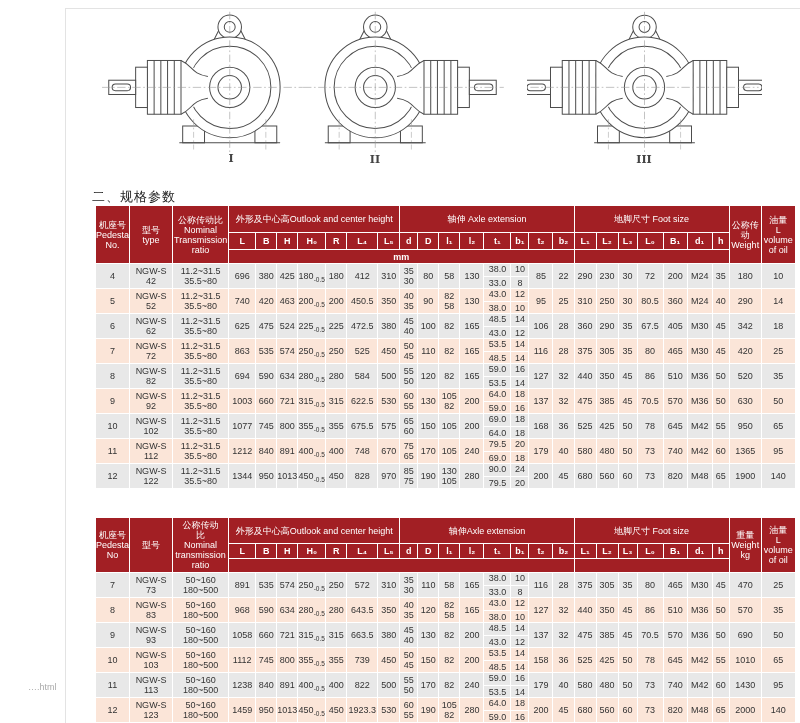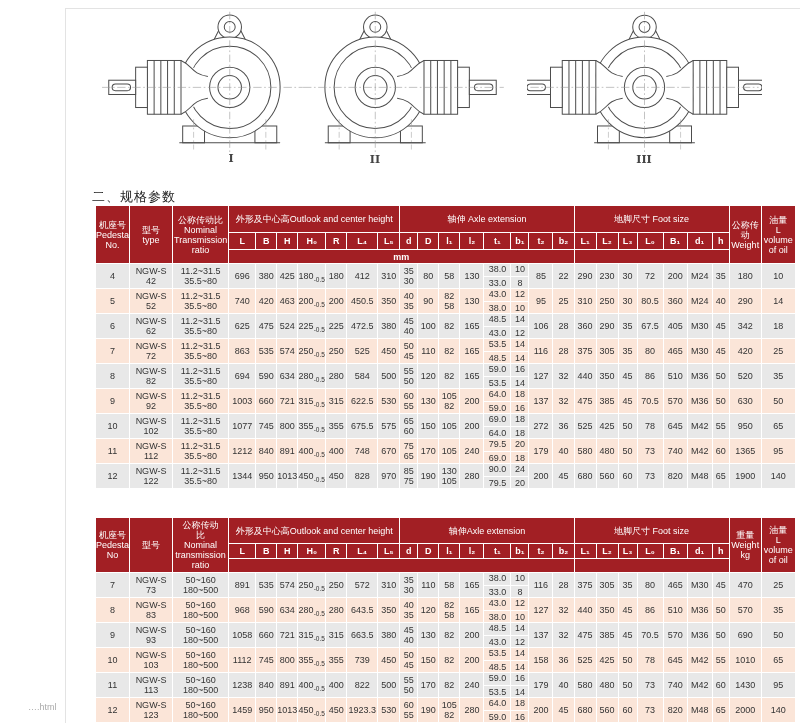--- a/index.html
+++ b/index.html
@@ -34,21 +34,21 @@
   table.t2 tr.unitrow th{height:13px;}
   tr.unitrow th{font-weight:bold;}
   tbody td{height:24px;color:#333;}
   tbody tr.even td{background:var(--rowgray);}
   tbody tr.odd td{background:var(--rowpink);}
   td .ln{line-height:10.5px;}
   td .ln.div-b{border-bottom:1px solid #fff;padding-bottom:1px;margin-bottom:1px;}
   th .ln{line-height:10px;}
   sub{font-size:6.5px;line-height:0;}
 
-  .statusbar{position:absolute;left:28px;top:702px;font-size:9px;color:#aaa;}
+  .statusbar{position:absolute;left:28px;top:682px;font-size:9px;color:#aaa;}
 </style>
 </head>
 <body>
 
 <div id="page">
 
   <div class="frame"></div>
 
   <svg width="0" height="0" style="position:absolute">
     <defs>
@@ -838,21 +838,21 @@
             </td>
             <td>
               <div class="ln div-b">69.0</div>
               <div class="ln">64.0</div>
             </td>
             <td>
               <div class="ln div-b">18</div>
               <div class="ln">18</div>
             </td>
             <td>
-              <div class="ln">272</div>
+              <div class="ln">168</div>
             </td>
             <td>
               <div class="ln">36</div>
             </td>
             <td>
               <div class="ln">525</div>
             </td>
             <td>
               <div class="ln">425</div>
             </td>

